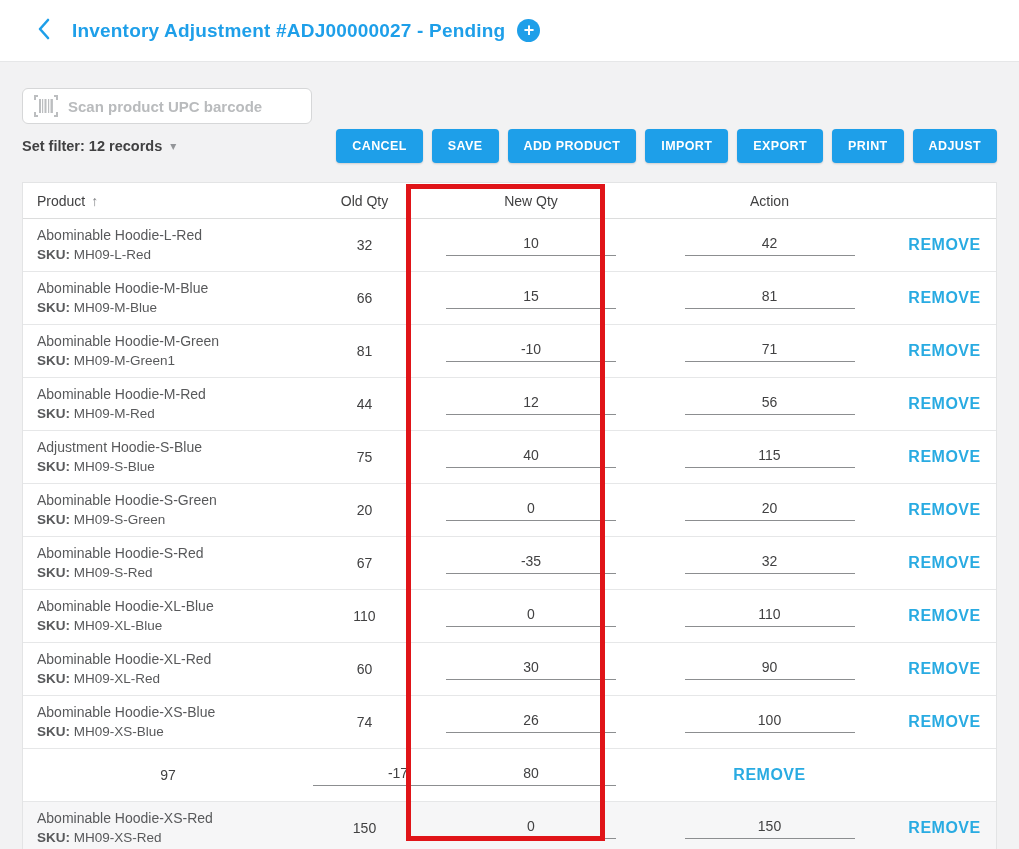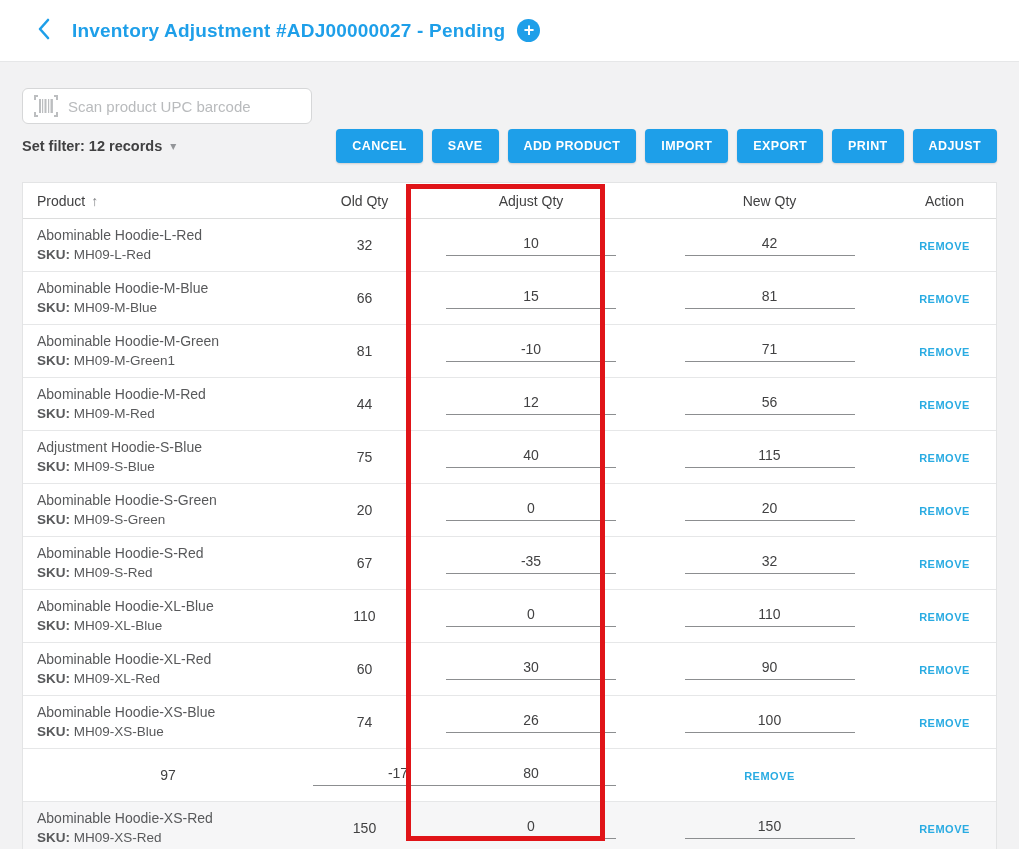--- a/index.html
+++ b/index.html
@@ -17,21 +17,21 @@
     border:none; font-size:18px; font-weight:700; line-height:21px; text-align:center;
     margin-left:12px; cursor:pointer; padding:0; }
 
   
   .content { position:relative; padding:26px 22px 0 22px; }
 
   .scan-box { width:290px; height:36px; background:#fff; border:1px solid #d6d7d8;
     border-radius:6px; display:flex; align-items:center; padding:0 10px; }
   .barcode-icon { flex:0 0 auto; margin-right:9px; display:flex; }
   .scan-input { border:none; outline:none; flex:1; font-size:15px; color:#000000;
-    font-family:"Liberation Sans", sans-serif; background:transparent; }
+    font-family:"Liberation Sans", sans-serif; background:transparent;font-weight:bold; }
   .scan-input::placeholder { color:#b9bbbd; }
 
   .filter-row { margin-top:14px; display:flex; align-items:center; cursor:pointer; width:190px; }
   .filter-label { font-size:14.5px; font-weight:600; color:#414142; }
   .filter-caret { color:#939598; font-size:12px; margin-left:8px; }
 
   .btn-row { position:absolute; top:67px; right:22px; display:flex; gap:9px; }
   .btn { height:34px; padding:0 16px; background:#1e9fe9; color:#ffffff; border:none;
     border-radius:4px; font-size:12.5px; font-weight:700; letter-spacing:.4px;
     font-family:"Liberation Sans", sans-serif; cursor:pointer; box-shadow:0 1px 2px rgba(0,0,0,.15); }
@@ -49,21 +49,21 @@
   .cell-product { padding-left:14px; line-height:19px; }
   .prod-name { font-size:14px; color:#58595b; }
   .prod-sku  { font-size:13.5px; color:#58595b; }
   .prod-sku b { font-weight:700; }
   .cell-num { text-align:center; font-size:14px; color:#414142; }
   .qty-input { display:block; margin:0 auto; width:170px; border:none; outline:none;
     border-bottom:1px solid #8c8e90; background:transparent; text-align:center;
     font-size:14px; color:#414142; padding-bottom:4px;
     font-family:"Liberation Sans", sans-serif; }
   .cell-action { text-align:center; }
-  .remove-link { color:#29abe2; font-size:11px; font-weight:700; letter-spacing:.5px;
+  .remove-link { color:#29abe2; font-size:16px; font-weight:700; letter-spacing:.5px;
     text-decoration:none; cursor:pointer; }
 
   
   .highlight-box { position:absolute; left:406px; top:184px; width:199px; height:657px;
     border:5px solid #e01418; pointer-events:none; }
 </style>
 </head>
 <body>
 
 <div class="page">
@@ -118,21 +118,20 @@
         <button class="btn">ADJUST</button>
       </div>
 
     <div class="table-card">
       <div class="tgrid thead">
         <div class="th th-product">
           <span>Product</span>
           <span class="sort-arrow">↑</span>
         </div>
         <div class="th th-center">Old Qty</div>
-        <div class="th th-center">Adjust Qty</div>
         <div class="th th-center">New Qty</div>
         <div class="th th-center">Action</div>
       </div>
       <div id="table-body">
           <div class="tgrid trow">
         <div class="cell-product">
           <div class="prod-name">Abominable Hoodie-L-Red</div>
           <div class="prod-sku"><b>SKU:</b> <span>MH09-L-Red</span></div>
         </div>
         <div class="cell-num">32</div>

